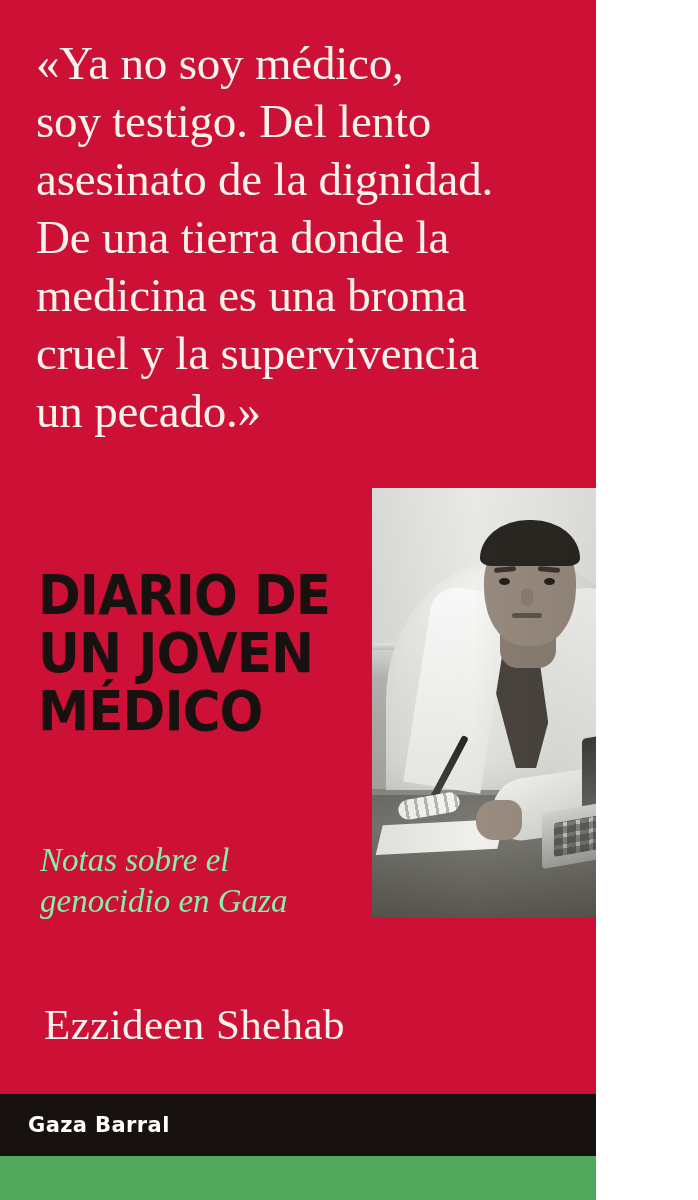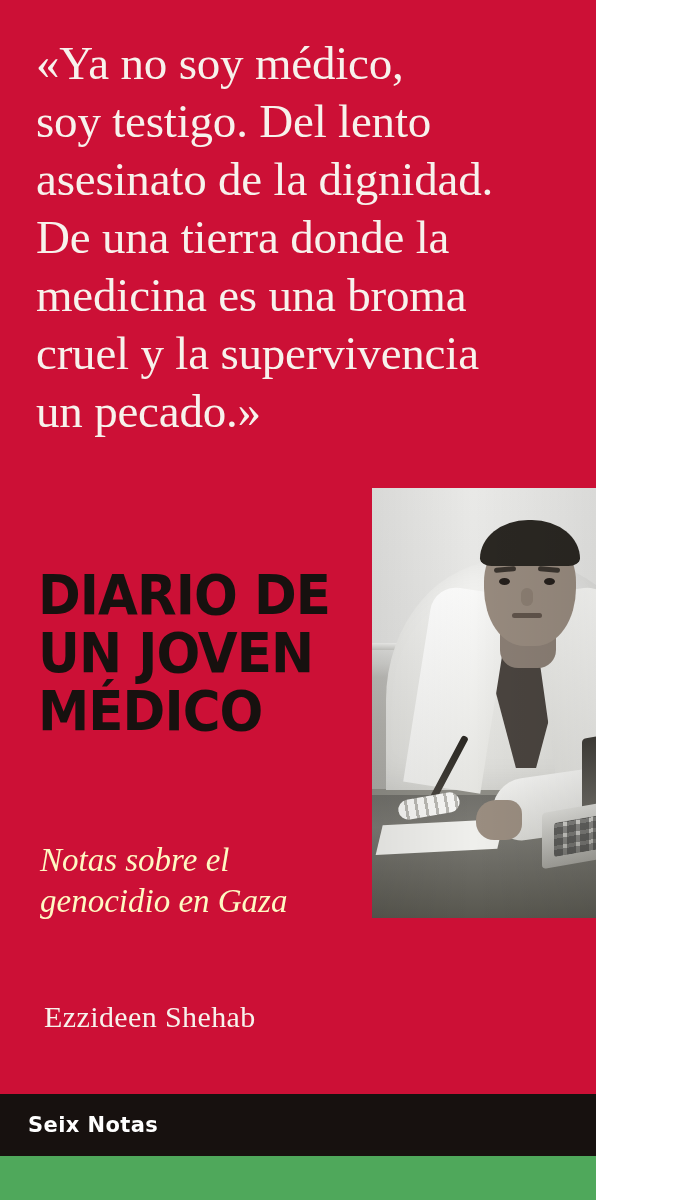--- a/index.html
+++ b/index.html
@@ -293,35 +293,35 @@
     white-space: pre-line;
     transform: scaleX(0.92);
     transform-origin: left top;
   }
 
   .subtitle {
     position: absolute;
     left: 40px;
     top: 840px;
     width: 320px;
-    color: #fef9c3;
+    color: #86efac;
     font-family: "Liberation Serif", serif;
     font-style: italic;
     font-size: 33px;
     line-height: 1.24;
     white-space: pre-line;
   }
 
   .author {
     position: absolute;
     left: 44px;
     top: 1000px;
     color: #f7f2ec;
     font-family: "Liberation Serif", serif;
-    font-size: 30px;
+    font-size: 43px;
     letter-spacing: 0.4px;
   }
 
   
   .publisher-band {
     position: absolute;
     left: 0;
     right: 0;
     bottom: 44px;
     height: 62px;
@@ -399,18 +399,18 @@
   <div class="title">DIARIO DE
 UN JOVEN
 MÉDICO</div>
 
   <div class="subtitle">Notas sobre el
 genocidio en Gaza</div>
 
   <div class="author">Ezzideen Shehab</div>
 
   <div class="publisher-band">
-    <div class="publisher">Seix Notas</div>
+    <div class="publisher">Gaza Barral</div>
   </div>
 
   <div class="green-band"></div>
 
 </div>
 
 </body></html>

